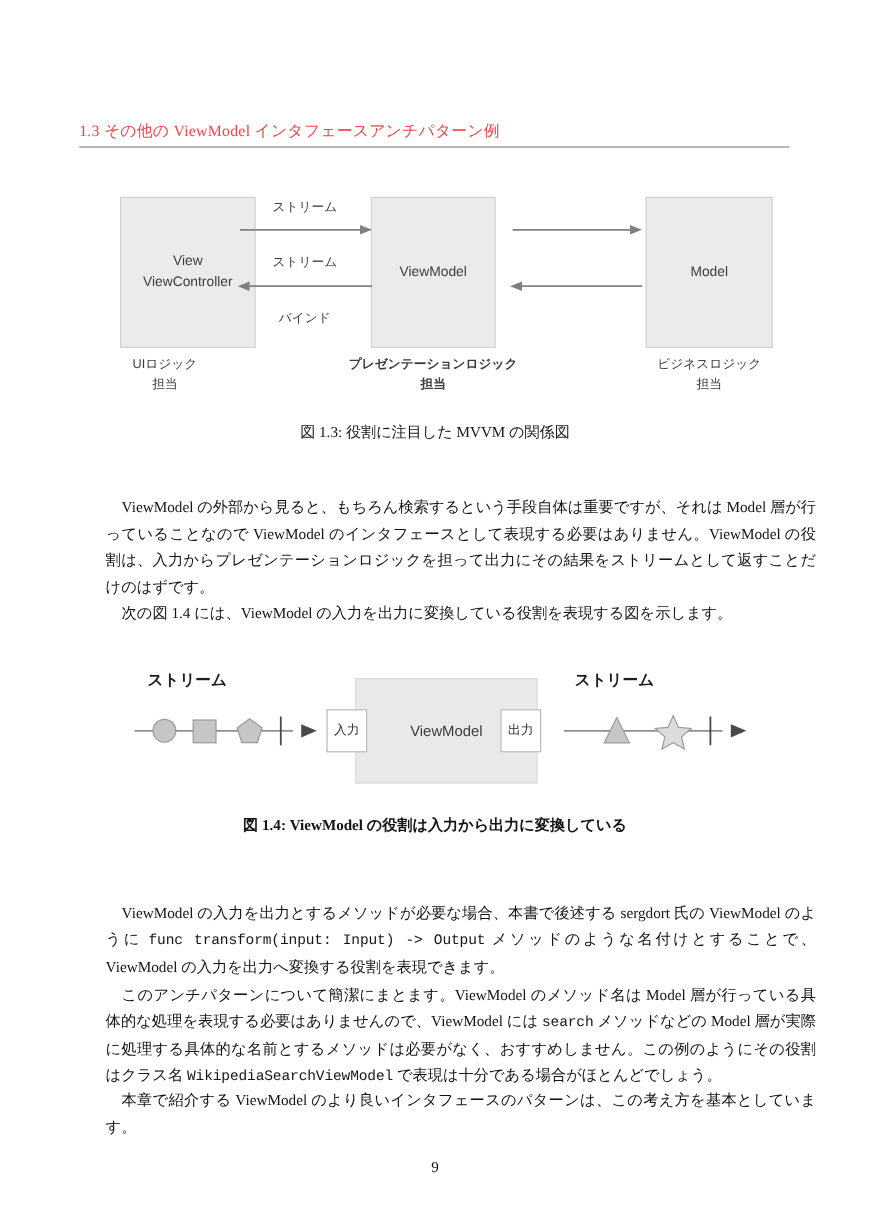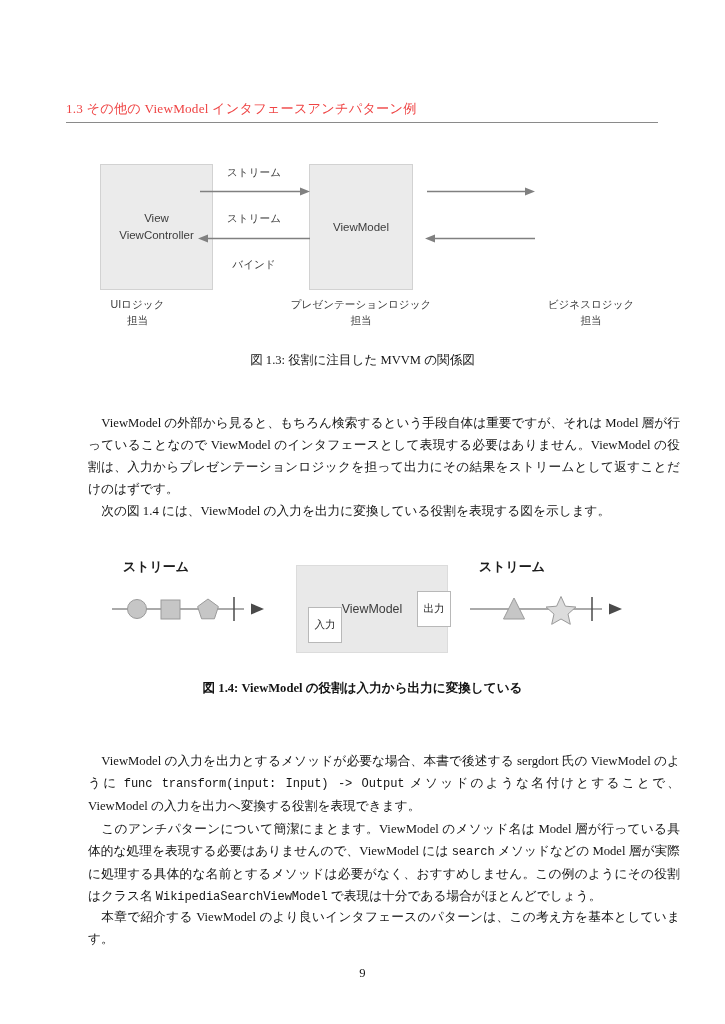--- a/index.html
+++ b/index.html
@@ -118,21 +118,21 @@
     background: #ffffff;
     border: 1px solid #b8b8b8;
     box-sizing: border-box;
     display: flex;
     align-items: center;
     justify-content: center;
     font-family: "Liberation Sans", "DejaVu Sans", sans-serif;
     font-size: 10.6px;
     color: #2a2a2a;
   }
-  #io-in  { left: 272px; top: 55px; margin-left: 36px; }
+  #io-in  { left: 272px; top: 39px; }
   #io-out { left: 417px; top: 39px; }
 
   .stream-title {
     position: absolute;
     font-family: "Liberation Sans", "DejaVu Sans", sans-serif;
     font-size: 13px;
     font-weight: bold;
     color: #1d1d1d;
     text-align: center;
     white-space: nowrap;
@@ -183,20 +183,23 @@
       <span>
         <span>View</span><br>
         <span>ViewController</span>
       </span>
     </div>
 
     <div class="gbox" id="box-viewmodel">
       <span>ViewModel</span>
     </div>
 
+    <div class="gbox" id="box-model">
+      <span>Model</span>
+    </div>
 
     <div class="arrow-label" style="left:200px; top:16px; width:108px;">ストリーム</div>
     <div class="arrow" style="left:200px; top:37px; width:110px;">
       <svg width="110" height="9" viewBox="0 0 110 9">
         <line x1="0" y1="4.5" x2="102" y2="4.5" stroke="#808080" stroke-width="1.4"></line>
         <polygon points="110,4.5 100,0.6 100,8.4" fill="#808080"></polygon>
       </svg>
     </div>
 
     <div class="arrow-label" style="left:200px; top:62px; width:108px;">ストリーム</div>
@@ -219,21 +222,21 @@
       <svg width="110" height="9" viewBox="0 0 110 9">
         <line x1="10" y1="4.5" x2="110" y2="4.5" stroke="#808080" stroke-width="1.4"></line>
         <polygon points="0,4.5 10,0.6 10,8.4" fill="#808080"></polygon>
       </svg>
     </div>
 
     <div class="role-label" style="left:81px; top:146px; width:113px;">
       <span>UIロジック</span><br>
       <span>担当</span>
     </div>
-    <div class="role-label" style="left:281px; top:146px; width:160px;">
+    <div class="role-label" style="left:281px; top:146px; width:160px;font-weight:bold;">
       <span>プレゼンテーションロジック</span><br>
       <span>担当</span>
     </div>
     <div class="role-label" style="left:530px; top:146px; width:122px;">
       <span>ビジネスロジック</span><br>
       <span>担当</span>
     </div>
 
     <div class="fig-caption" style="top:202px;">図 1.3: 役割に注目した MVVM の関係図</div>
   </div>

